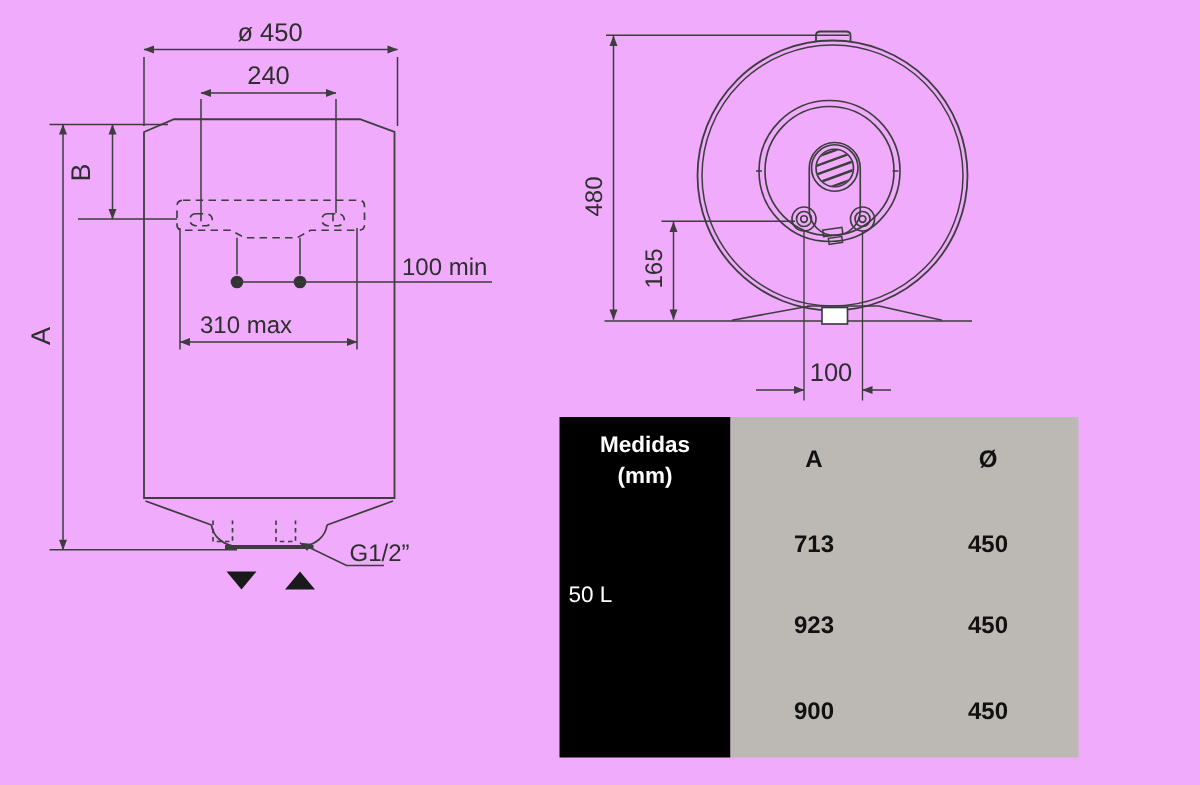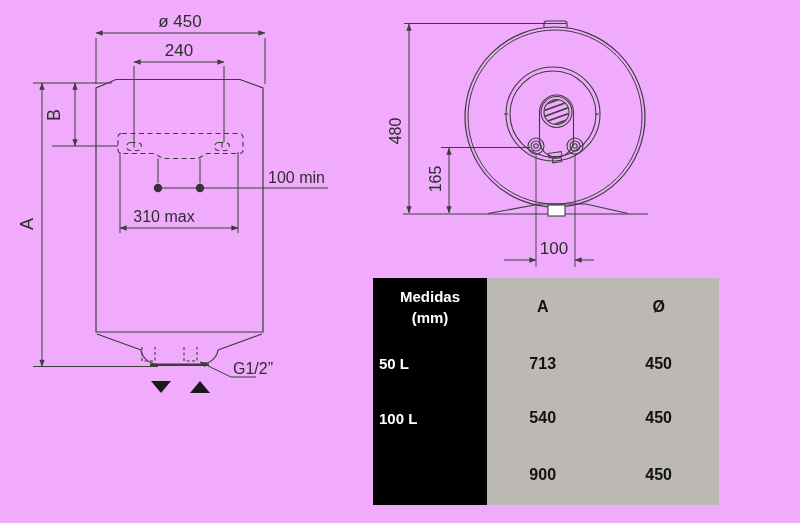--- a/index.html
+++ b/index.html
@@ -4,27 +4,27 @@
 <style>
   html,body{margin:0;padding:0;background:#ffffff;}
   .page{position:relative;width:800px;height:523px;background:#f0abfc;overflow:hidden;
         font-family:"Liberation Sans",sans-serif;}
   .drawing-svg{position:absolute;left:0;top:0;}
   svg text{font-family:"Liberation Sans",sans-serif;fill:#2e2e2e;}
 
   
   .dim-table{position:absolute;left:373px;top:278px;width:346px;height:227px;display:flex;}
   .t-left{width:114px;background:#000;color:#fff;display:grid;
-          grid-template-rows:57px 57px 52px 61px;}
+          grid-template-rows:57px 57px 52px 61px;gap:33px;}
   .t-right{flex:1;background:#bcb9b4;color:#111;display:grid;
            grid-template-rows:57px 57px 52px 61px;}
   .t-head{display:flex;flex-direction:column;align-items:center;justify-content:center;
           font-weight:bold;font-size:15px;line-height:21px;}
   .t-rowlabel{display:flex;align-items:center;padding-left:6px;
-              font-weight:bold;font-size:15px;}
+              font-weight:normal;font-size:15px;}
   .t-row{display:grid;grid-template-columns:48% 52%;align-items:center;}
   .t-row div{text-align:center;font-weight:bold;font-size:16px;}
 </style>
 </head>
 <body>
 
 <div class="page">
 
   <svg class="drawing-svg" width="800" height="523" viewBox="0 0 800 523">
     <defs>
@@ -183,33 +183,32 @@
     </g>
   </svg>
 
   <div class="dim-table">
     <div class="t-left">
       <div class="t-head">
         <div>Medidas</div>
         <div>(mm)</div>
       </div>
       <div class="t-rowlabel">50 L</div>
-      <div class="t-rowlabel">100 L</div>
     </div>
     <div class="t-right">
       <div class="t-row">
         <div>A</div>
         <div>Ø</div>
       </div>
       <div class="t-row">
         <div>713</div>
         <div>450</div>
       </div>
       <div class="t-row">
-        <div>540</div>
+        <div>923</div>
         <div>450</div>
       </div>
       <div class="t-row">
         <div>900</div>
         <div>450</div>
       </div>
     </div>
   </div>
 
 </div>

